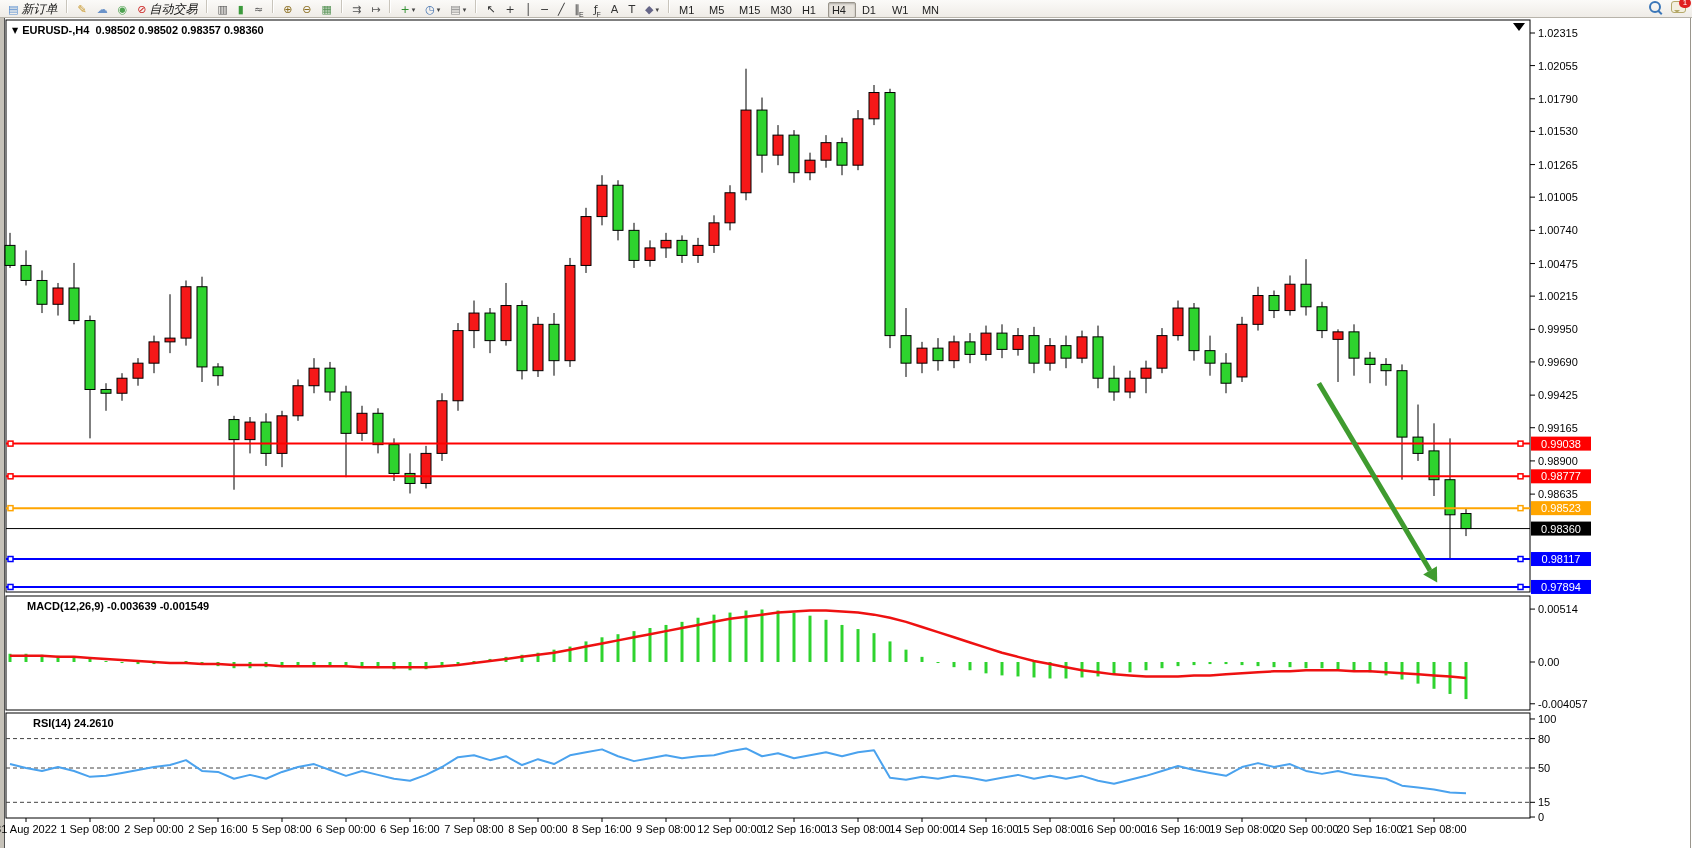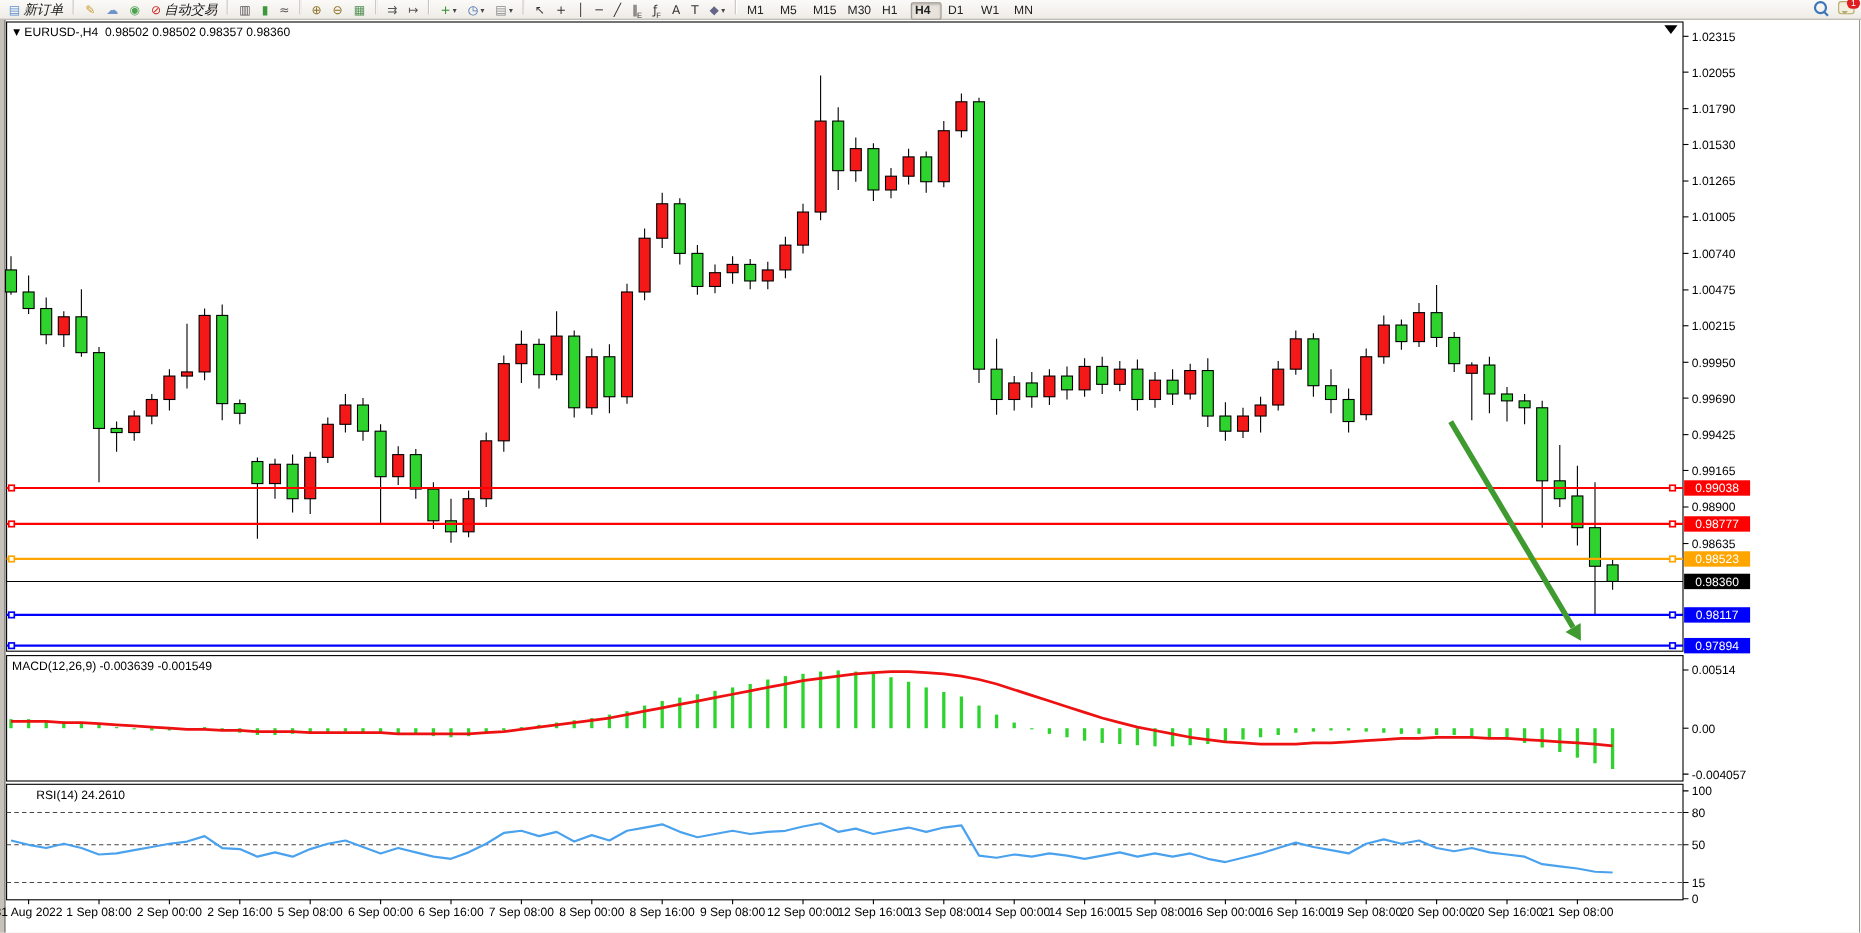--- a/index.html
+++ b/index.html
@@ -10,34 +10,34 @@
     display:flex;align-items:center;padding-left:3px;box-sizing:border-box;white-space:nowrap;z-index:10;}
   .tb-btn{display:inline-flex;align-items:center;height:16px;padding:0 3px;margin:0 1px;
     border:1px solid transparent;border-radius:2px;cursor:default;}
   .tb-glyph{font-family:"DejaVu Sans",sans-serif;font-size:11px;line-height:14px;}
   .tb-sub{font-size:7px;color:#333;margin-left:-1px;align-self:flex-end;}
   .tb-label{font-size:12px;color:#111;margin-left:3px;font-style:italic;}
   .tb-dd{font-family:"DejaVu Sans",sans-serif;font-size:7px;color:#444;margin-left:2px;}
   .tb-sep{display:inline-block;width:1px;height:14px;background:#c9c5bc;border-right:1px solid #fff;margin:0 4px;}
   .tf-btn{display:inline-block;min-width:20px;text-align:left;font-size:11px;color:#222;
     padding:1px 3px;margin:0 1px;border:1px solid transparent;border-radius:2px;}
-  .tf-btn.active{background:#e7e3dc;border:1px solid #9a958c;box-shadow:inset 0 1px 2px rgba(0,0,0,.25);font-weight:bold;}
+  .tf-btn.active{background:#e7e3dc;border:1px solid #9a958c;box-shadow:inset 0 1px 2px rgba(0,0,0,.25);}
   #tb-right{position:absolute;right:6px;top:1px;display:flex;align-items:center;gap:10px;}
   .mag{position:relative;display:inline-block;width:8px;height:8px;border:2px solid #3a76b8;border-radius:50%;}
   .mag::after{content:"";position:absolute;width:2px;height:5px;background:#3a76b8;
     left:8px;top:7px;transform:rotate(-45deg);}
   .chat{position:relative;display:inline-block;width:13px;height:10px;background:#f3efdf;
     border:1px solid #b5a96a;border-radius:3px;}
   .chat::after{content:"";position:absolute;left:2px;bottom:-4px;border:3px solid transparent;border-top-color:#b5a96a;}
   .badge{position:absolute;top:-4px;right:-6px;background:#e02020;color:#fff;font-size:8px;
     line-height:10px;min-width:10px;text-align:center;border-radius:6px;padding:0 1px;}
   
   #chart-wrap{position:absolute;top:18px;left:0;width:1692px;height:830px;}
   #chart-svg{position:absolute;top:-18px;left:0;}
-  .ov{position:absolute;font-size:11px;color:#000;z-index:5;}
+  .ov{position:absolute;font-size:11px;color:#000;z-index:5;font-weight:bold;}
   .ov .tri{font-family:"DejaVu Sans",sans-serif;font-size:8px;margin-right:4px;vertical-align:1px;}
 </style>
 </head>
 <body>
 
 <div id="toolbar">
   <span id="tb-left"><span class="tb-btn">
         <span class="tb-glyph" style="color: rgb(91, 143, 208);">▤</span>
         <span class="tb-label">新订单</span>
       </span><span class="tb-sep"></span><span class="tb-btn">
@@ -544,15 +544,15 @@
       <g>
         <line x1="1318.8" y1="383.2231325301214" x2="1430.0476419451593" y2="570.4169422831692" stroke="#3f9b2f" stroke-width="5"></line>
         <polygon points="1437.2,582.4520481927719 1423.1704385682435,574.5040040287926 1436.924845322075,566.3298805375458" fill="#3f9b2f"></polygon>
       </g>
       <polygon points="1513,23 1525,23 1519,31" fill="#000"></polygon>
     </svg>
 
   <div class="ov" style="top:6px;left:12px;">
     <span class="tri">▼</span><span>EURUSD-,H4</span>&nbsp;&nbsp;<span>0.98502 0.98502 0.98357 0.98360</span>
   </div>
-  <div class="ov" style="top:582px;left:11px;">MACD(12,26,9) -0.003639 -0.001549</div>
+  <div class="ov" style="top:582px;left:27px;">MACD(12,26,9) -0.003639 -0.001549</div>
   <div class="ov" style="top:699px;left:11px;margin-left:22px;">RSI(14) 24.2610</div>
 </div>
 
 </body></html>

